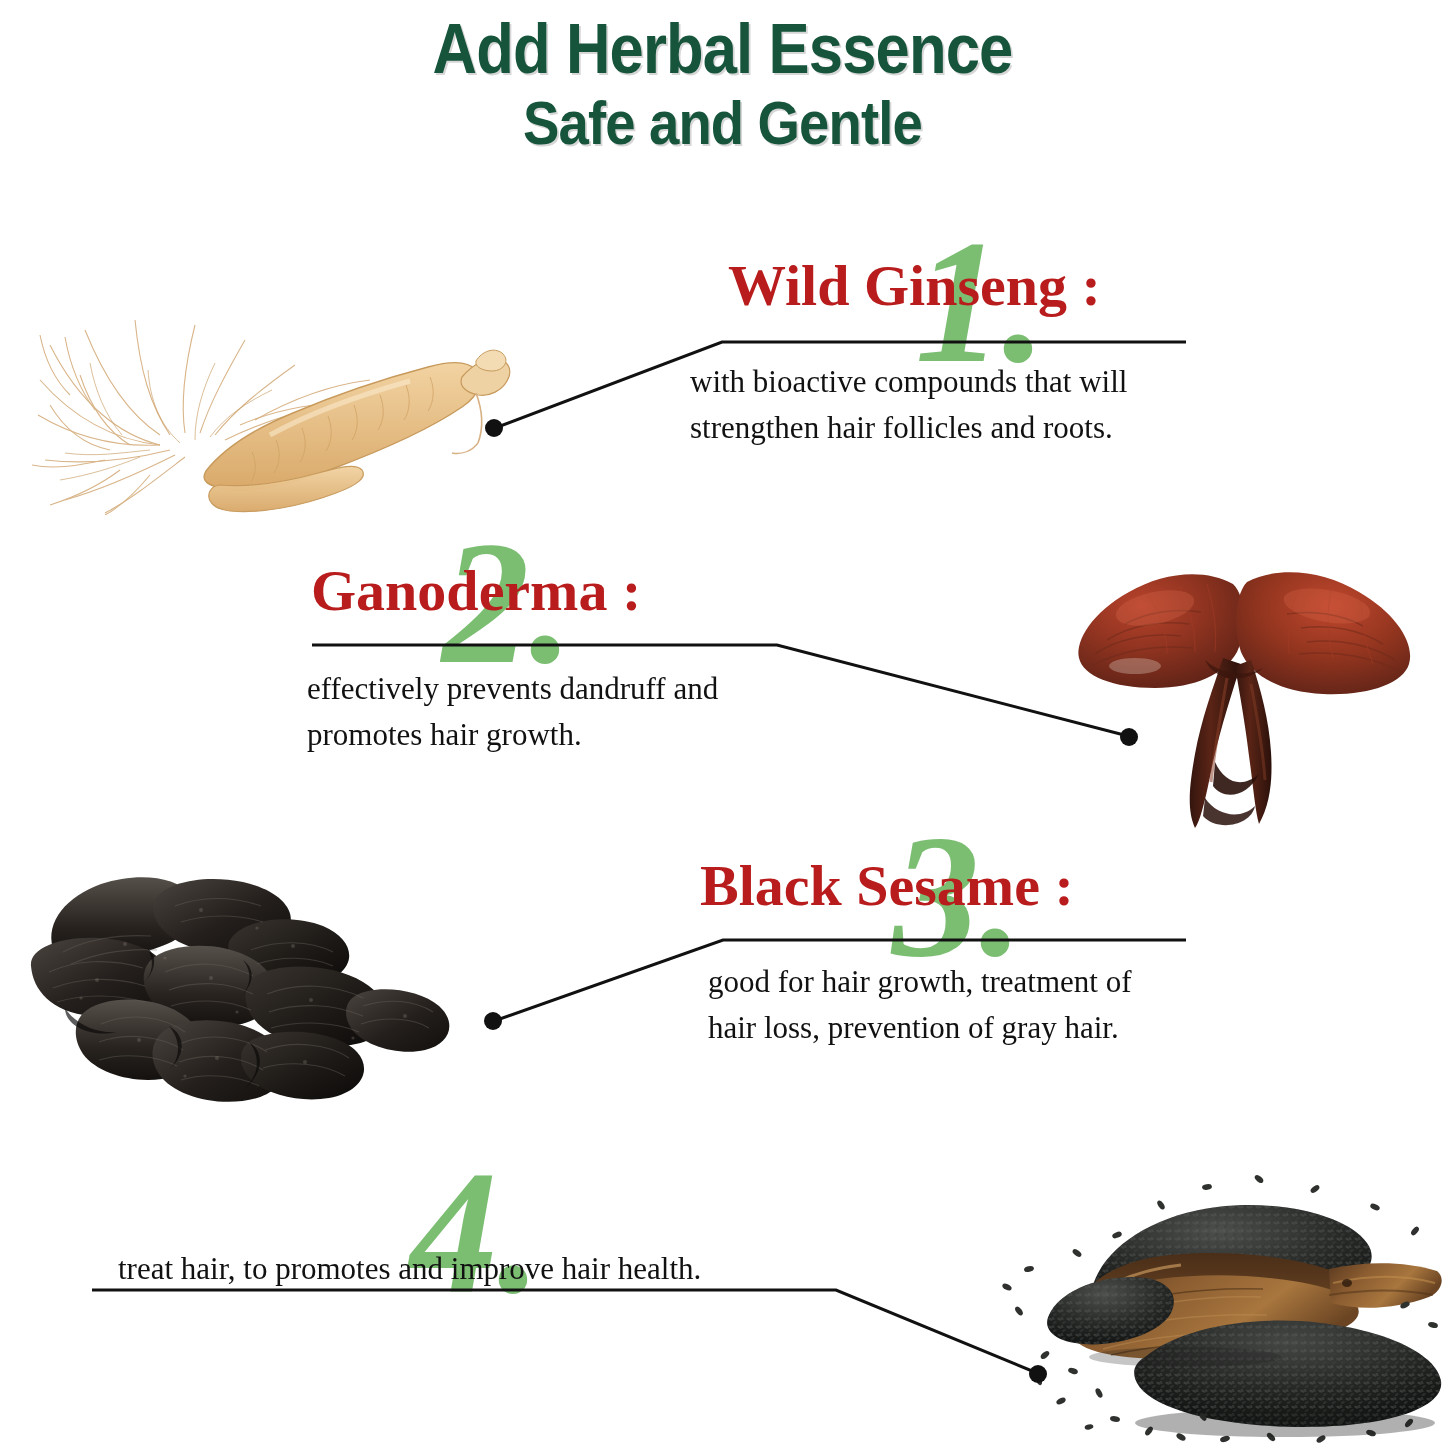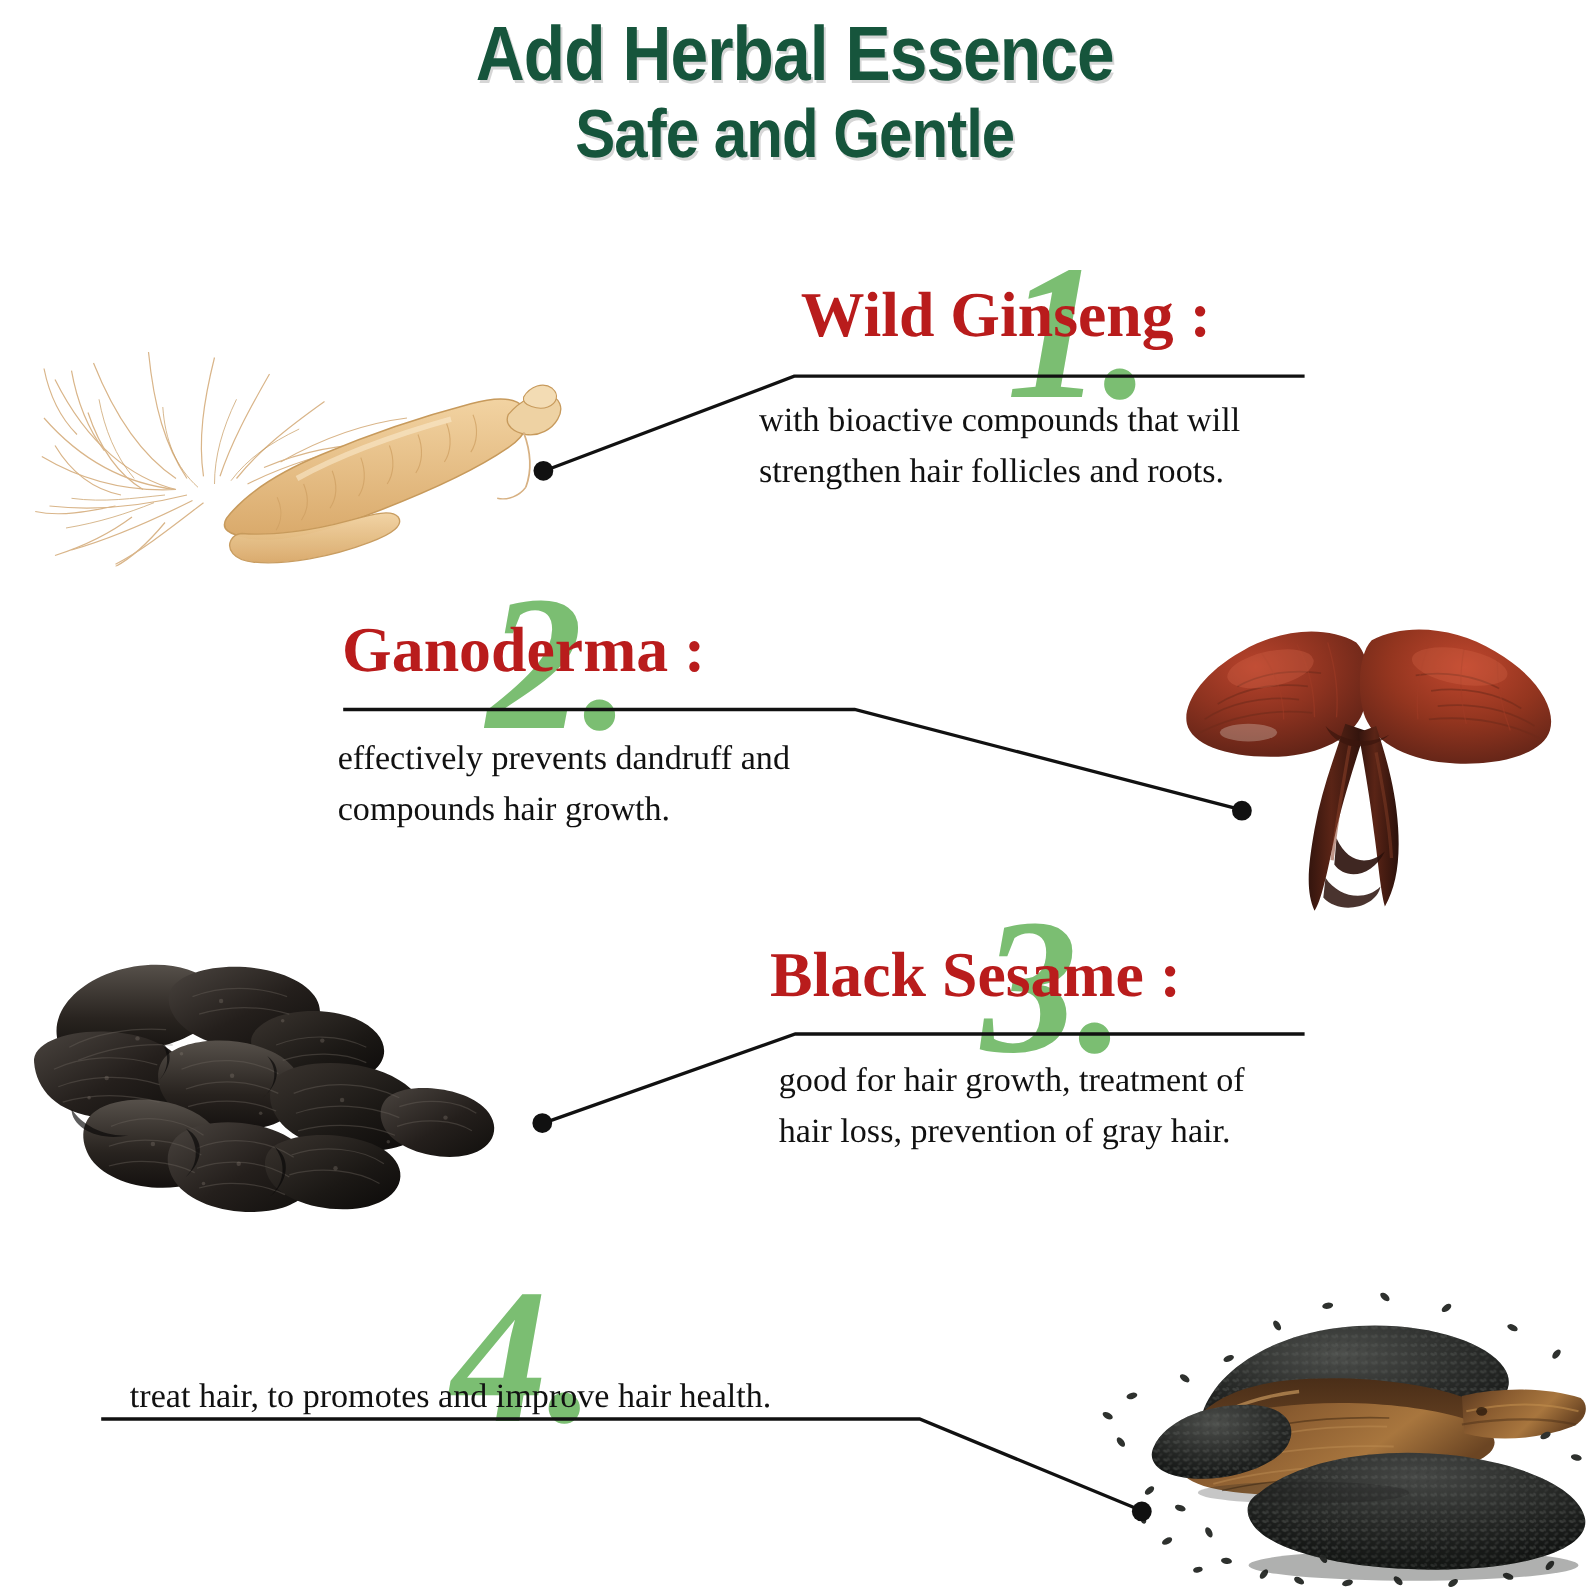--- a/index.html
+++ b/index.html
@@ -508,21 +508,21 @@
       <div>with bioactive compounds that will</div>
       <div>strengthen hair follicles and roots.</div>
     </div>
   </div>
 
   <div class="section" style="left:300px;top:560px;">
     <div class="bignum" style="left:142px;top:-44px;">2.</div>
     <div class="sec-head" style="margin-left:11px;">Ganoderma :</div>
     <div class="sec-body" style="margin-left:7px;margin-top:44px;">
       <div>effectively prevents dandruff and</div>
-      <div>compounds hair growth.</div>
+      <div>promotes hair growth.</div>
     </div>
   </div>
 
   <div class="section" style="left:700px;top:855px;">
     <div class="bignum" style="left:192px;top:-46px;">3.</div>
     <div class="sec-head" style="">Black Sesame :</div>
     <div class="sec-body" style="margin-left:8px;margin-top:42px;">
       <div>good for hair growth, treatment of</div>
       <div>hair loss, prevention of gray hair.</div>
     </div>

